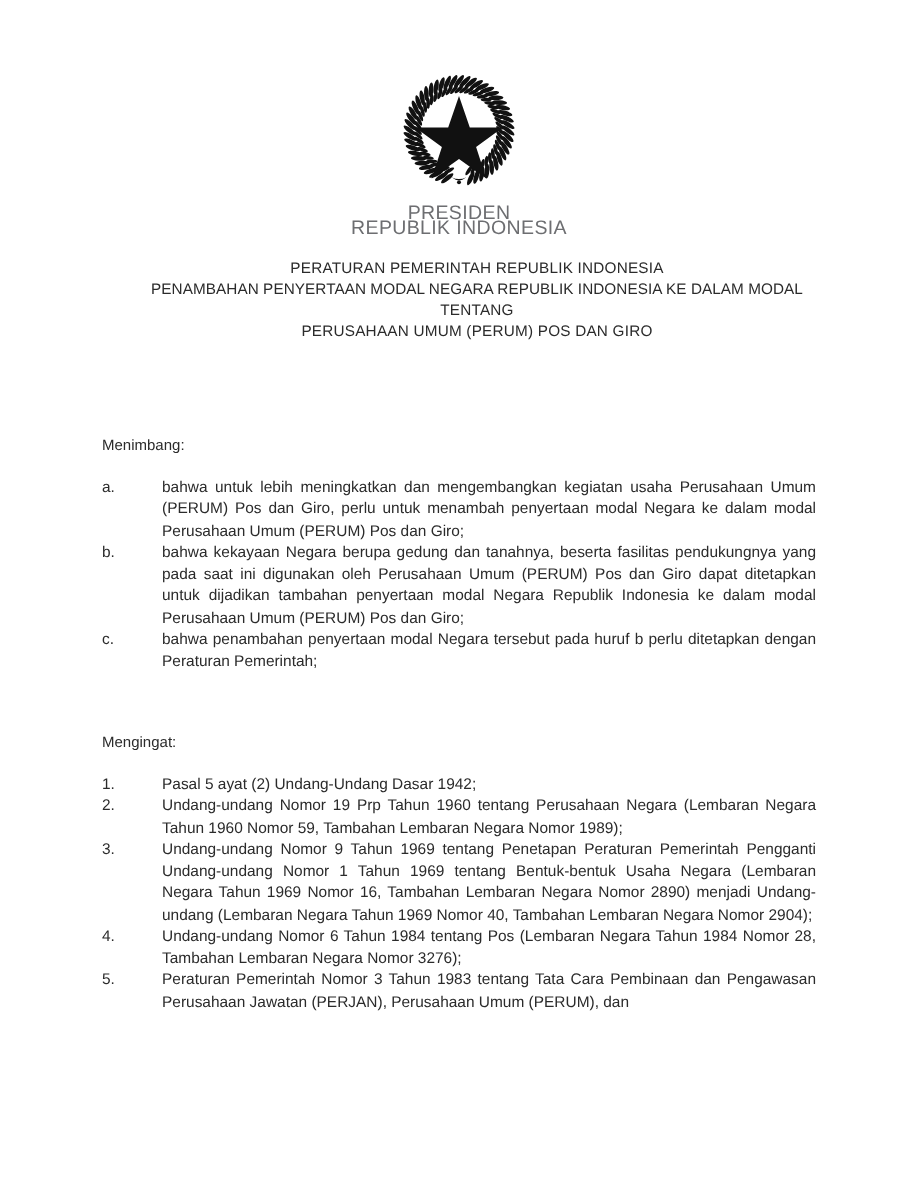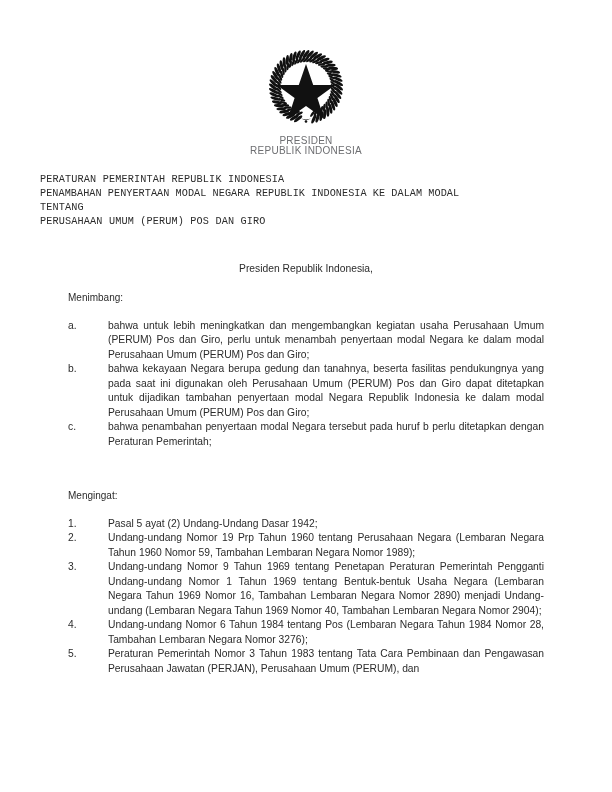--- a/index.html
+++ b/index.html
@@ -33,35 +33,34 @@
   .emblem {
     display: inline-block;
     width: 82px;
     height: 82px;
     line-height: 0;
   }
   .emblem svg { display: block; }
 
   .emblem-caption {
     margin-top: 4px;
-    font-size: 10px;
+    font-size: 13px;
     line-height: 10.2px;
     letter-spacing: 0.25px;
     color: #6d6e71;
     text-align: center;
   }
 
   
   .title-block {
     position: absolute;
     top: 173px;
-    left: 40px;
+    left: 52px;
     width: 532px;
-    text-align: left;
-    font-family: Liberation Mono, monospace;
+    text-align: center;
   }
   .title-line {
     font-size: 10.2px;
     line-height: 14px;
     letter-spacing: 0.15px;
     color: #2b2b2b;
     white-space: nowrap;
   }
   .title-line.wide { letter-spacing: 0.05px; }
 
@@ -246,21 +245,20 @@
     </div>
   </div>
 
   <div class="title-block">
     <div class="title-line">PERATURAN PEMERINTAH REPUBLIK INDONESIA</div>
     <div class="title-line wide">PENAMBAHAN PENYERTAAN MODAL NEGARA REPUBLIK INDONESIA KE DALAM MODAL</div>
     <div class="title-line">TENTANG</div>
     <div class="title-line">PERUSAHAAN UMUM (PERUM) POS DAN GIRO</div>
   </div>
 
-  <div class="signatory">Presiden Republik Indonesia,</div>
 
   <div class="section section-menimbang">
     <div class="section-label">Menimbang:</div>
     <div class="list">
       <div class="list-item">
         <div class="marker">a.</div>
         <div class="item-text">bahwa untuk lebih meningkatkan dan mengembangkan kegiatan usaha Perusahaan Umum (PERUM) Pos dan Giro, perlu untuk menambah penyertaan modal Negara ke dalam modal Perusahaan Umum (PERUM) Pos dan Giro;</div>
       </div>
       <div class="list-item">
         <div class="marker">b.</div>

